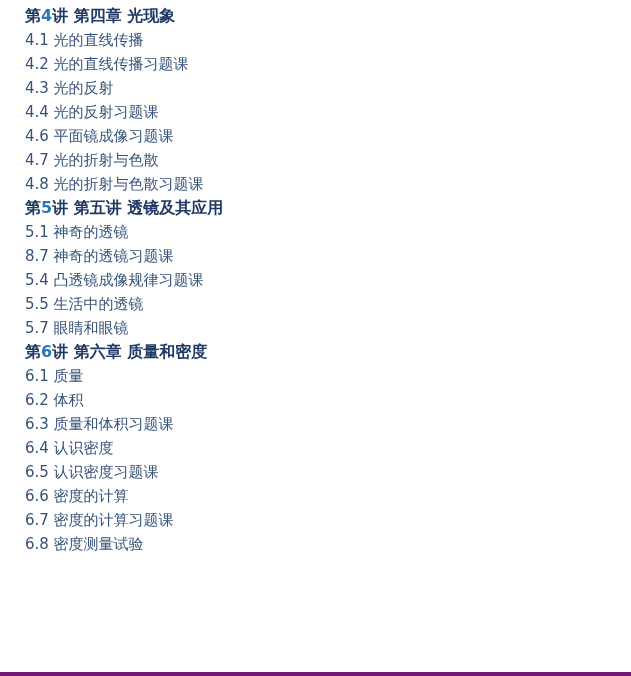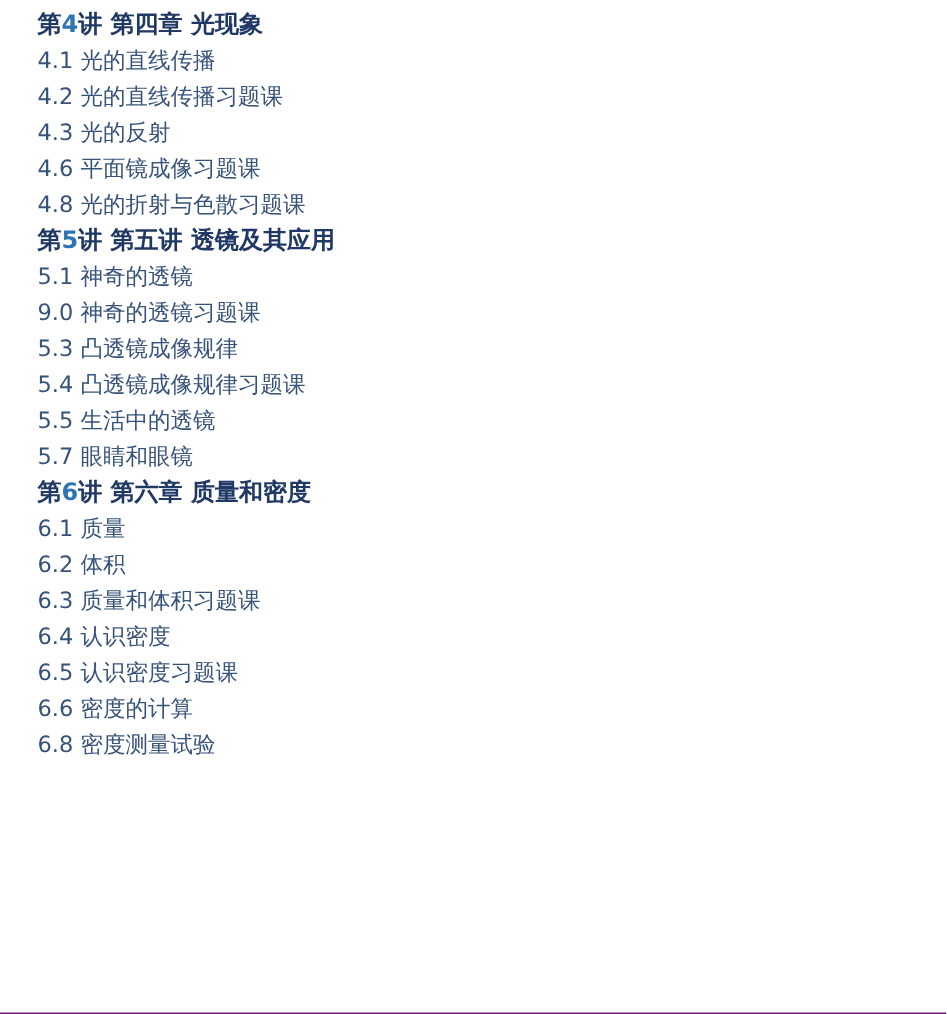--- a/index.html
+++ b/index.html
@@ -11,21 +11,21 @@
     width: 631px;
     height: 676px;
     overflow: hidden;
     font-family: "DejaVu Sans", "Liberation Sans", sans-serif;
   }
   .page {
     box-sizing: border-box;
     width: 631px;
     height: 676px;
     padding: 4px 20px 1px 25px;
-    border-bottom: 1px solid #701a75;
+    border-bottom: 4px solid #701a75;
   }
   .toc-heading {
     margin: 0;
     padding: 0;
     font-size: 16px;
     font-weight: bold;
     line-height: 24px;
     color: #1f3864;
     white-space: nowrap;
   }
@@ -45,38 +45,40 @@
 </head>
 <body>
 
 <div class="page">
 
   <section>
     <h3 class="toc-heading"><span>第</span><span class="num">4</span><span>讲 第四章 光现象</span></h3>
     <div class="toc-item">4.1 光的直线传播</div>
     <div class="toc-item">4.2 光的直线传播习题课</div>
     <div class="toc-item">4.3 光的反射</div>
+    <div class="toc-item">4.4 光的反射习题课</div>
     <div class="toc-item">4.6 平面镜成像习题课</div>
+    <div class="toc-item">4.7 光的折射与色散</div>
     <div class="toc-item">4.8 光的折射与色散习题课</div>
   </section>
 
   <section>
     <h3 class="toc-heading"><span>第</span><span class="num">5</span><span>讲 第五讲 透镜及其应用</span></h3>
     <div class="toc-item">5.1 神奇的透镜</div>
-    <div class="toc-item">9.0 神奇的透镜习题课</div>
-    <div class="toc-item">5.3 凸透镜成像规律</div>
+    <div class="toc-item">8.7 神奇的透镜习题课</div>
     <div class="toc-item">5.4 凸透镜成像规律习题课</div>
     <div class="toc-item">5.5 生活中的透镜</div>
     <div class="toc-item">5.7 眼睛和眼镜</div>
   </section>
 
   <section>
     <h3 class="toc-heading"><span>第</span><span class="num">6</span><span>讲 第六章 质量和密度</span></h3>
     <div class="toc-item">6.1 质量</div>
     <div class="toc-item">6.2 体积</div>
     <div class="toc-item">6.3 质量和体积习题课</div>
     <div class="toc-item">6.4 认识密度</div>
     <div class="toc-item">6.5 认识密度习题课</div>
     <div class="toc-item">6.6 密度的计算</div>
+    <div class="toc-item">6.7 密度的计算习题课</div>
     <div class="toc-item">6.8 密度测量试验</div>
   </section>
 
 </div>
 
 </body></html>

